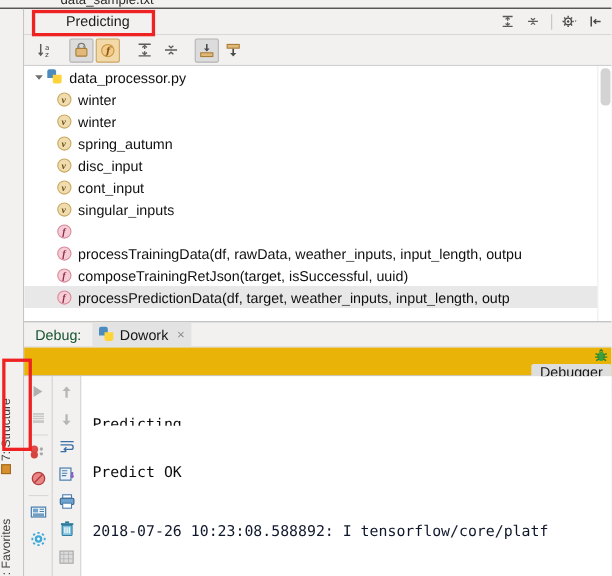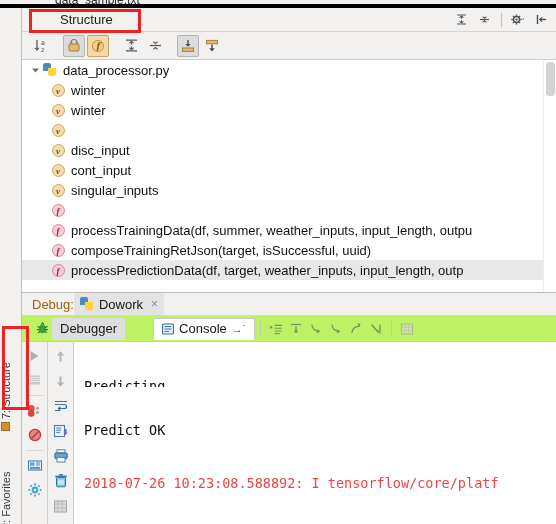--- a/index.html
+++ b/index.html
@@ -11,21 +11,21 @@
     font-family: "Liberation Sans", sans-serif;
     font-size: 12px;
     color: #1d1d1d;
   }
   #root { position: relative; width: 556px; height: 524px; }
 
   
   .top-sliver {
     position: absolute; left: 0; top: 0; width: 556px; height: 8px;
     background: #f2f1f0; overflow: hidden;
-    border-bottom: 4px solid #000000;
+    border-bottom: 1px solid #000000;
   }
   .top-sliver .clip-tab {
     position: absolute; left: 55px; top: -7px;
     font-size: 12px; color: #2b2b2b; white-space: nowrap;
     font-family: "Liberation Sans", sans-serif;
   }
 
   
   .left-strip {
     position: absolute; left: 0; top: 8px; width: 22px; height: 516px;
@@ -133,33 +133,33 @@
     position: absolute; left: 2px; top: 2px; width: 9px; height: 34px;
     background: #d3d3d3; border-radius: 4px;
   }
 
   
   .debug-header {
     position: absolute; left: 22px; top: 292px; width: 534px; height: 24px;
     background: #f2f1f0; border-top: 1px solid #b9b9b9; border-bottom: 1px solid #d6d6d6;
     display: flex; align-items: center; padding-left: 10px;
   }
-  .debug-label { font-size: 13px; color: #a16207; margin-right: 0; }
+  .debug-label { font-size: 13px; color: #14532d; margin-right: 10px; }
   .debug-tab {
     display: flex; align-items: center; gap: 5px; height: 22px;
     padding: 4px 6px; background: #e3e3e3; border-radius: 2px;
   }
   .debug-tab .name { font-size: 13px; color: #141414; }
   .debug-tab .close { font-size: 12px; color: #8a8a8a; margin-left: 3px; }
 
   
   .dbg-tabbar {
     position: absolute; left: 22px; top: 316px; width: 534px; height: 26px;
-    background: #bef264; border-bottom: 1px solid #c9c9c9;
-    display: flex; align-items: center;
+    background: #eab308; border-bottom: 1px solid #c9c9c9;
+    display: flex; align-items: flex-end; flex-direction: column;
   }
   .dbg-left-pad { width: 10px; }
   .bugicon { width: 20px; height: 20px; display:flex; align-items:center; justify-content:center; }
   .subtab {
     height: 22px; display: flex; align-items: center; gap: 5px;
     padding: 0 8px; font-size: 13px; color: #181818; border-radius: 2px;
   }
   .subtab.inactive { background: #dedede; }
   .subtab.active { background: #ffffff; border: 1px solid #cacaca; border-bottom-color: #ffffff; margin-left: 28px; }
   .dbg-sep { width: 1px; height: 15px; background: #c6c6c6; margin: 0 5px; }
@@ -184,21 +184,21 @@
   
   .console {
     position: absolute; left: 74px; top: 342px; width: 482px; height: 182px;
     background: #ffffff; overflow: hidden;
     font-family: "DejaVu Sans Mono", monospace;
     font-size: 13.5px; line-height: 17.5px;
     padding: 1px 0 0 10px;
     white-space: pre;
   }
   .console .ln { color: #0c0c0c; height: 17.5px; overflow: hidden; }
-  .console .ln.err { color: #ef4444; }
+  .console .ln.err { color: #0f172a; }
   .console .ln.clipped { height: 9px; }
 
   svg { display: block; }
 </style>
 </head>
 <body>
 
 <div id="root">
 
   <div class="top-sliver">
@@ -209,21 +209,21 @@
   <div class="left-strip">
     <div class="vtab structure">
       <span class="vicon"></span><span>7: Structure</span>
     </div>
     <div class="vtab favorites">
       <span>2: Favorites</span>
     </div>
   </div>
 
   <div class="struct-header">
-    <div class="struct-title">Structure</div>
+    <div class="struct-title">Predicting</div>
     <div class="hdr-icons">
       <div class="icon-btn">
         <svg width="13" height="13" viewBox="0 0 13 13">
             <path d="M2 2h9M2 11h9" stroke="#5a5a5a" stroke-width="1.2"></path>
             <path d="M6.5 3.6v2.2M6.5 9.4V7.2" stroke="#5a5a5a" stroke-width="1.2"></path>
             <path d="M4.6 4.6l1.9-1.6 1.9 1.6M4.6 8.4l1.9 1.6 1.9-1.6" fill="none" stroke="#5a5a5a" stroke-width="1.1"></path>
           </svg>
       </div>
       <div class="icon-btn">
         <svg width="13" height="13" viewBox="0 0 13 13">
@@ -338,20 +338,21 @@
           <span class="badge-v">v</span>
         </span>
       <span class="node-label">winter</span>
     </div>
 
     <div class="tree-row">
       <span class="indent"></span>
       <span class="node-icon">
           <span class="badge-v">v</span>
         </span>
+      <span class="node-label">spring_autumn</span>
     </div>
 
     <div class="tree-row">
       <span class="indent"></span>
       <span class="node-icon">
           <span class="badge-v">v</span>
         </span>
       <span class="node-label">disc_input</span>
     </div>
 
@@ -376,21 +377,21 @@
       <span class="node-icon">
           <span class="badge-f">f</span>
         </span>
     </div>
 
     <div class="tree-row">
       <span class="indent"></span>
       <span class="node-icon">
           <span class="badge-f">f</span>
         </span>
-      <span class="node-label">processTrainingData(df, summer, weather_inputs, input_length, outpu</span>
+      <span class="node-label">processTrainingData(df, rawData, weather_inputs, input_length, outpu</span>
     </div>
 
     <div class="tree-row">
       <span class="indent"></span>
       <span class="node-icon">
           <span class="badge-f">f</span>
         </span>
       <span class="node-label">composeTrainingRetJson(target, isSuccessful, uuid)</span>
     </div>
 

